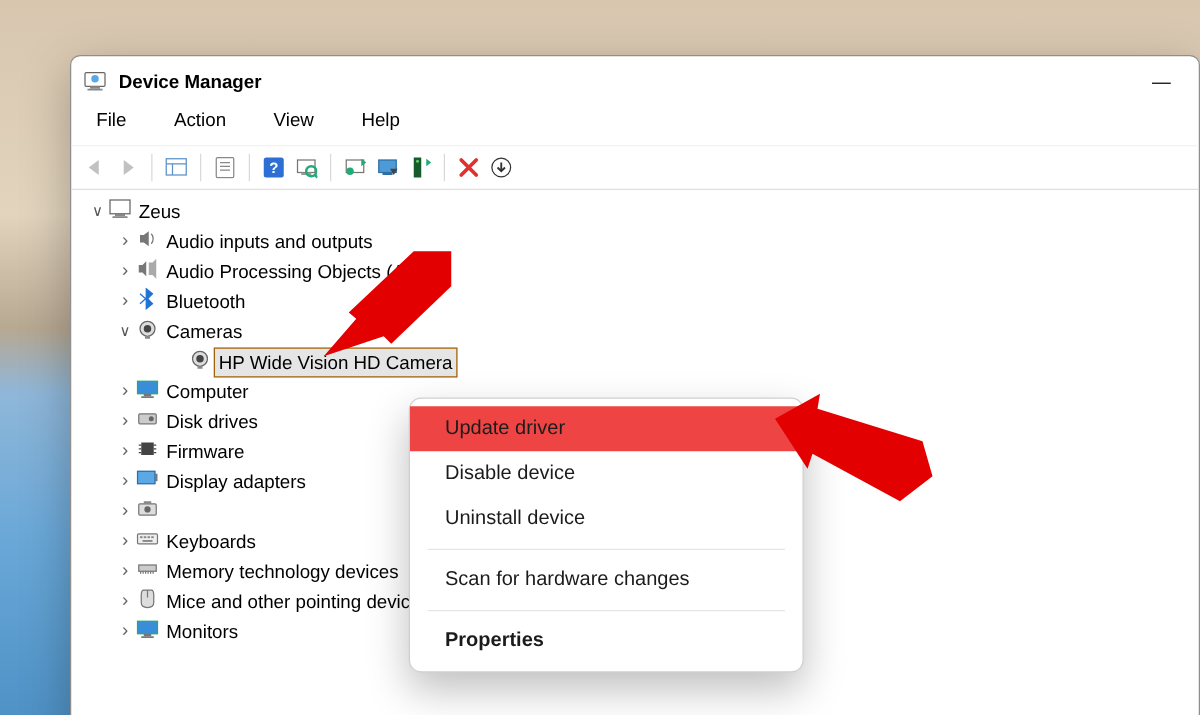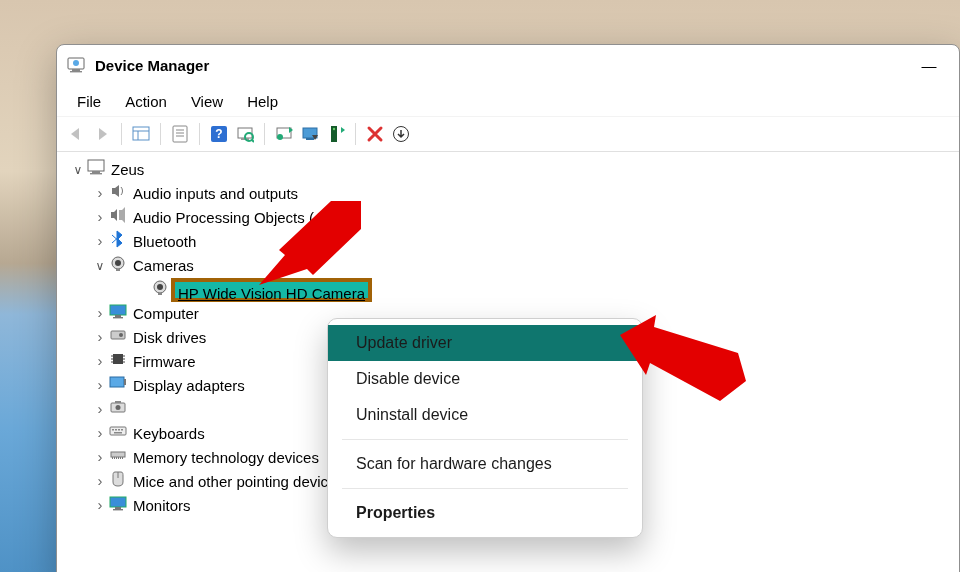--- a/index.html
+++ b/index.html
@@ -7,43 +7,43 @@
   .desktop{position:absolute;inset:0;background:linear-gradient(180deg,#d8c6af 0%,#e2d4bd 30%,#b7a892 46%,#8fb7d9 55%,#6aa8d8 75%,#4f92c6 100%);}
   .rounded{border-radius:8px;}
   .window{position:absolute;top:44px;left:56px;right:0;height:540px;background:#fff;border:1px solid #8f8f8f;box-shadow:0 12px 40px rgba(0,0,0,.28);overflow:hidden;}
   
   .titlebar{display:flex;align-items:center;height:40px;padding:0 10px;border-bottom:1px solid transparent;}
   .titlebar .app-icon{width:18px;height:18px;margin-right:10px;}
   .titlebar .title{font-size:15px;font-weight:bold;}
   .titlebar .spacer{flex:1;}
   .syschrome-btn{width:40px;height:30px;display:flex;align-items:center;justify-content:center;}
   
-  .menubar{display:flex;gap:0;padding:0 8px;height:30px;align-items:center;}
+  .menubar{display:flex;gap:14px;padding:0 8px;height:30px;align-items:flex-start;}
   .menubar .menu{padding:2px 12px;font-size:15px;}
   
   .toolbar{display:flex;align-items:center;height:34px;padding:0 8px;border-bottom:1px solid #e0e0e0;border-top:1px solid #f3f3f3;gap:4px;}
   .tb-sep{width:1px;height:22px;background:#d9d9d9;margin:0 4px;}
   .tb-btn{width:22px;height:22px;display:flex;align-items:center;justify-content:center;cursor:default;}
   .tb-btn.disabled{opacity:.45;}
   
   .tree-pane{position:relative;padding:6px 4px;overflow:hidden;}
   .tree-row{display:flex;height:24px;line-height:24px;white-space:nowrap;}
   .tree-row .chevron{width:18px;text-align:center;color:#555;transform:translateY(-1px);}
   .tree-row .chevron.expanded::before{content:"\2228";font-size:12px;}
   .tree-row .chevron.collapsed::before{content:"\203A";font-size:15px;color:#666;}
   .tree-row .chevron.none{visibility:hidden;}
   .tree-row .node-icon{width:18px;height:18px;margin:0 6px 0 0;display:inline-flex;align-items:center;justify-content:center;}
   .tree-row.level0{padding-left:8px;}
   .tree-row.level1{padding-left:30px;}
   .tree-row.level2{padding-left:72px;}
-  .tree-row.selected .label-span{background:#14b8a6;border:4px solid #a16207;padding:0 3px;margin-left:-4px;text-decoration:underline;}
+  .tree-row.selected .label-span{background:#e5e5e5;border:1px solid #a16207;padding:0 3px;margin-left:-4px;}
   
   .ctxmenu{position:absolute;top:318px;left:327px;width:314px;background:#fff;border:1px solid #cfcfcf;border-radius:10px;box-shadow:0 14px 32px rgba(0,0,0,.25);padding:6px 0;color:#1b1b1b;font-size:16px;}
   .ctxmenu .item{padding:6px 28px;line-height:24px;}
-  .ctxmenu .item.highlight{background:#0f766e;}
+  .ctxmenu .item.highlight{background:#ef4444;}
   .ctxmenu .sep{height:1px;background:#e6e6e6;margin:6px 14px;}
   .ctxmenu .item.bold{font-weight:700;}
   
   .anno{position:absolute;pointer-events:none;}
 </style>
 </head>
 <body>
 
 <div class="desktop"></div>
 

